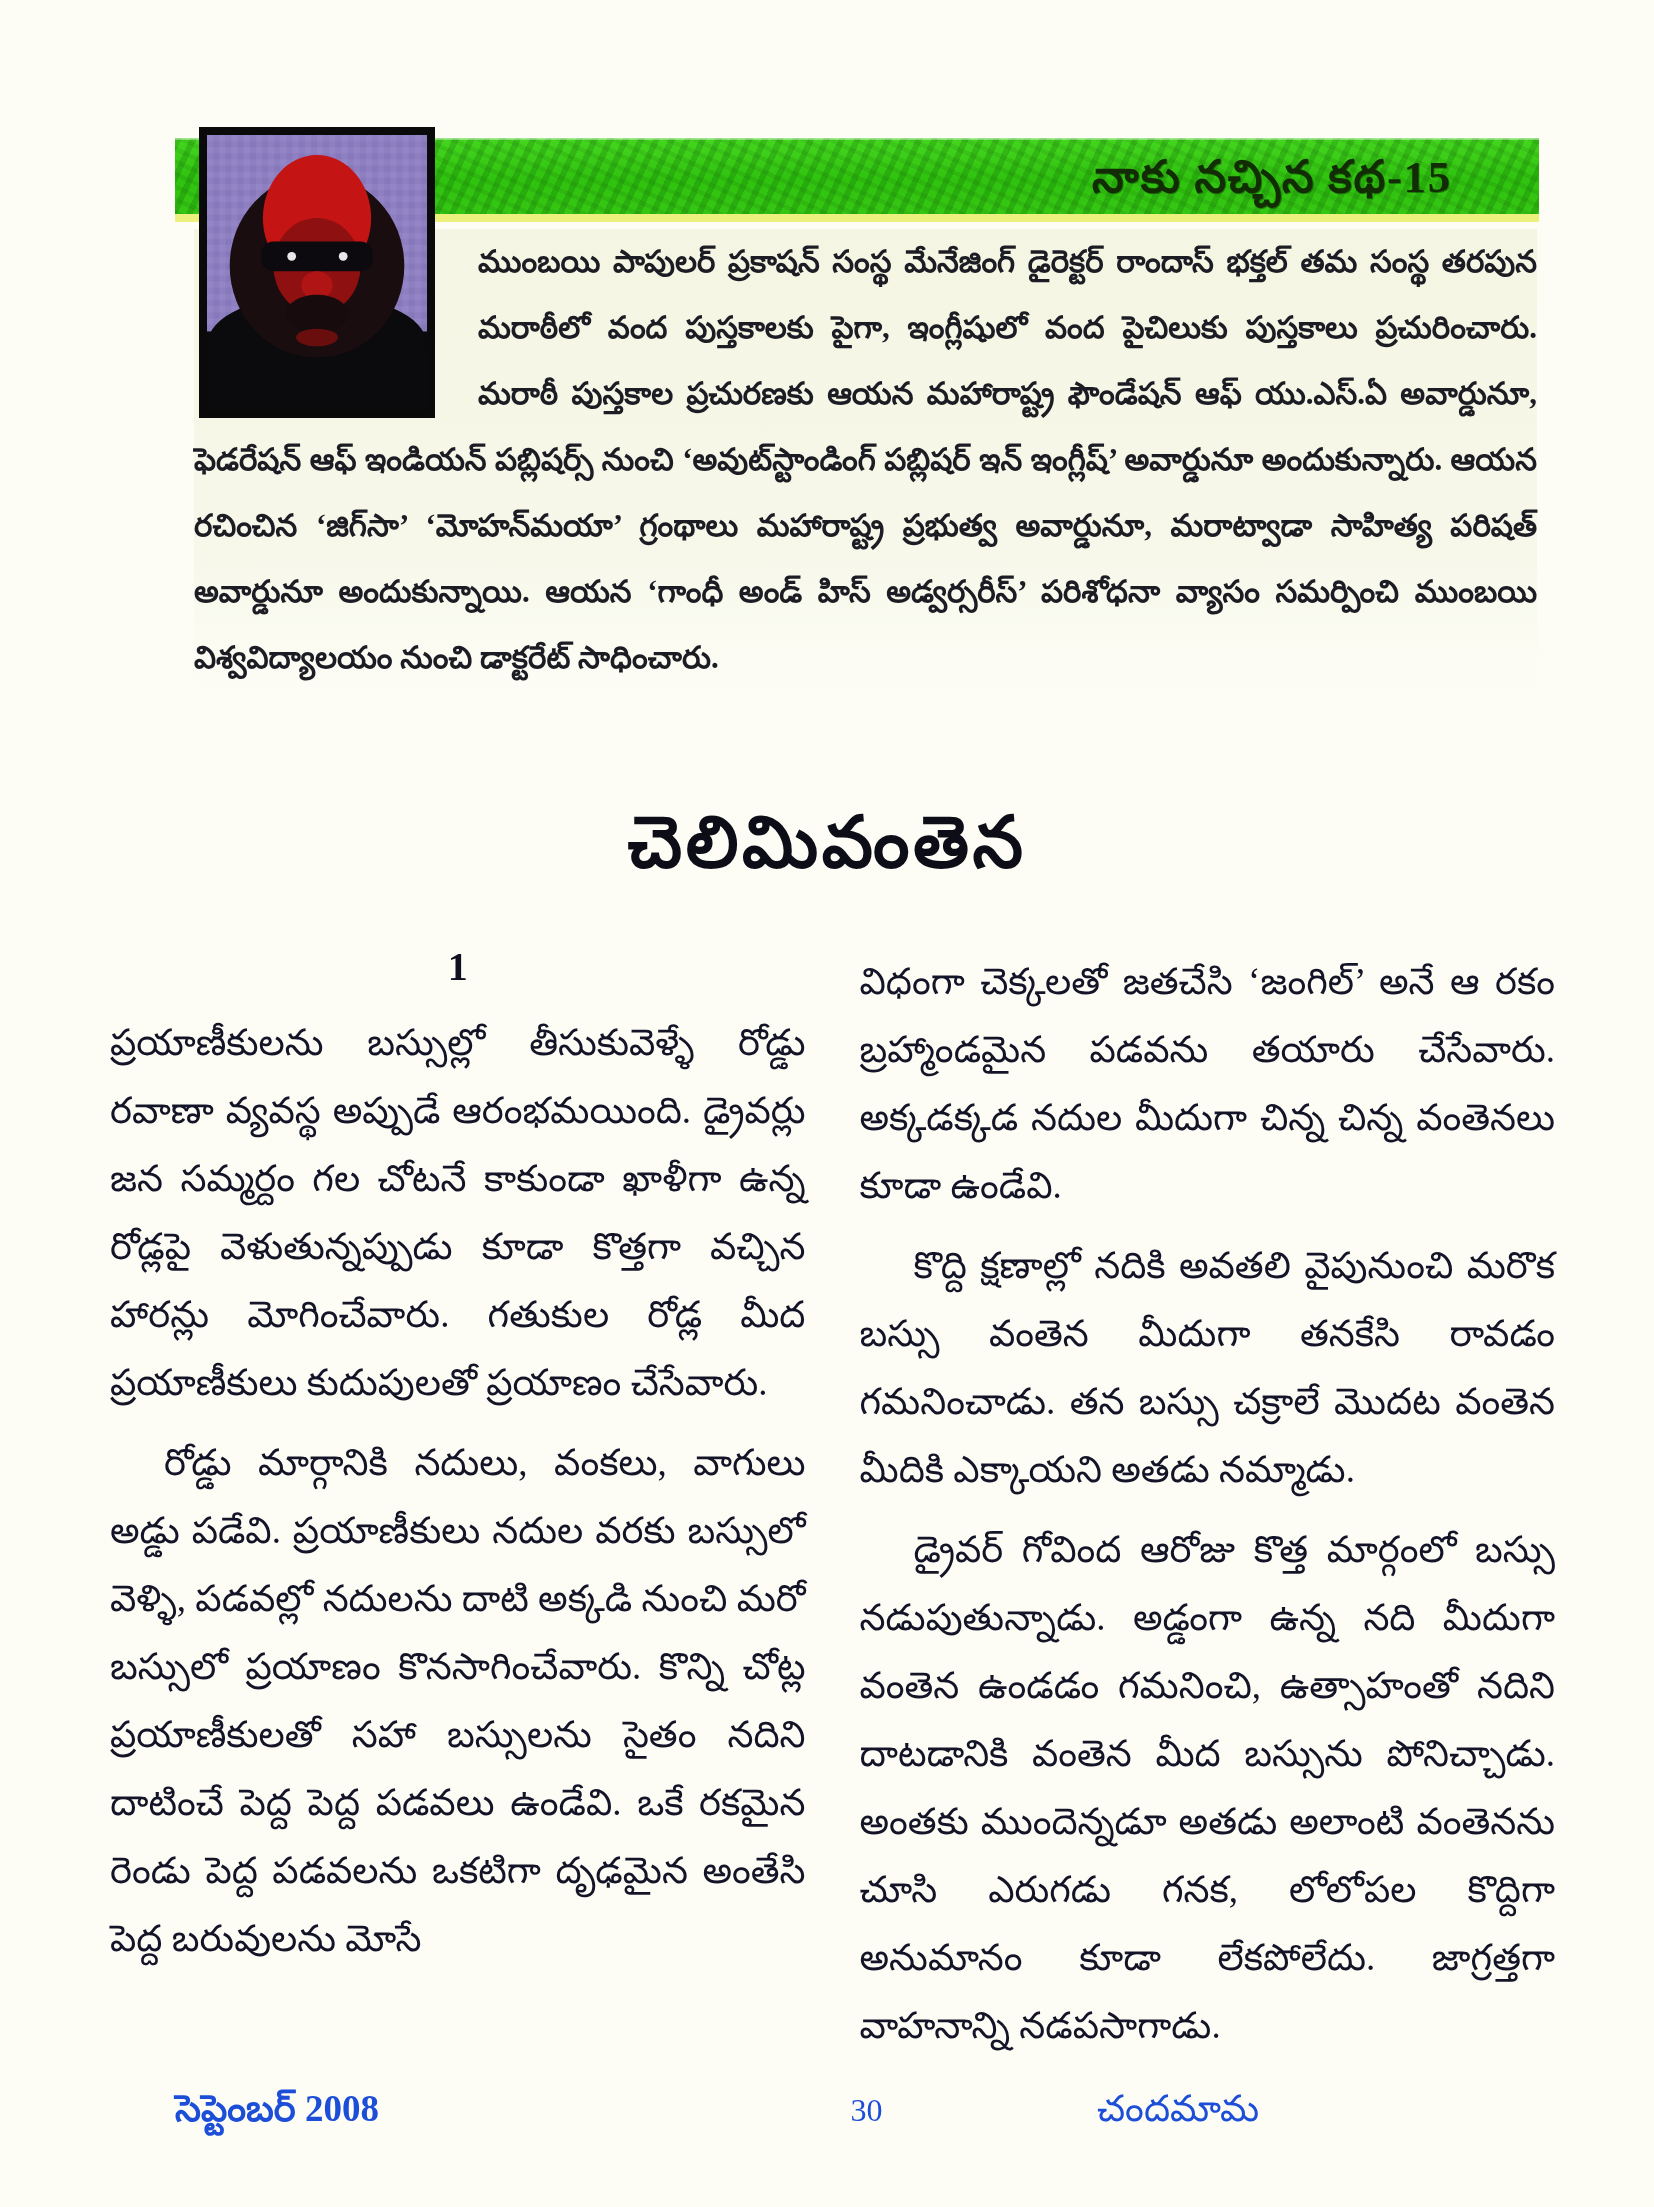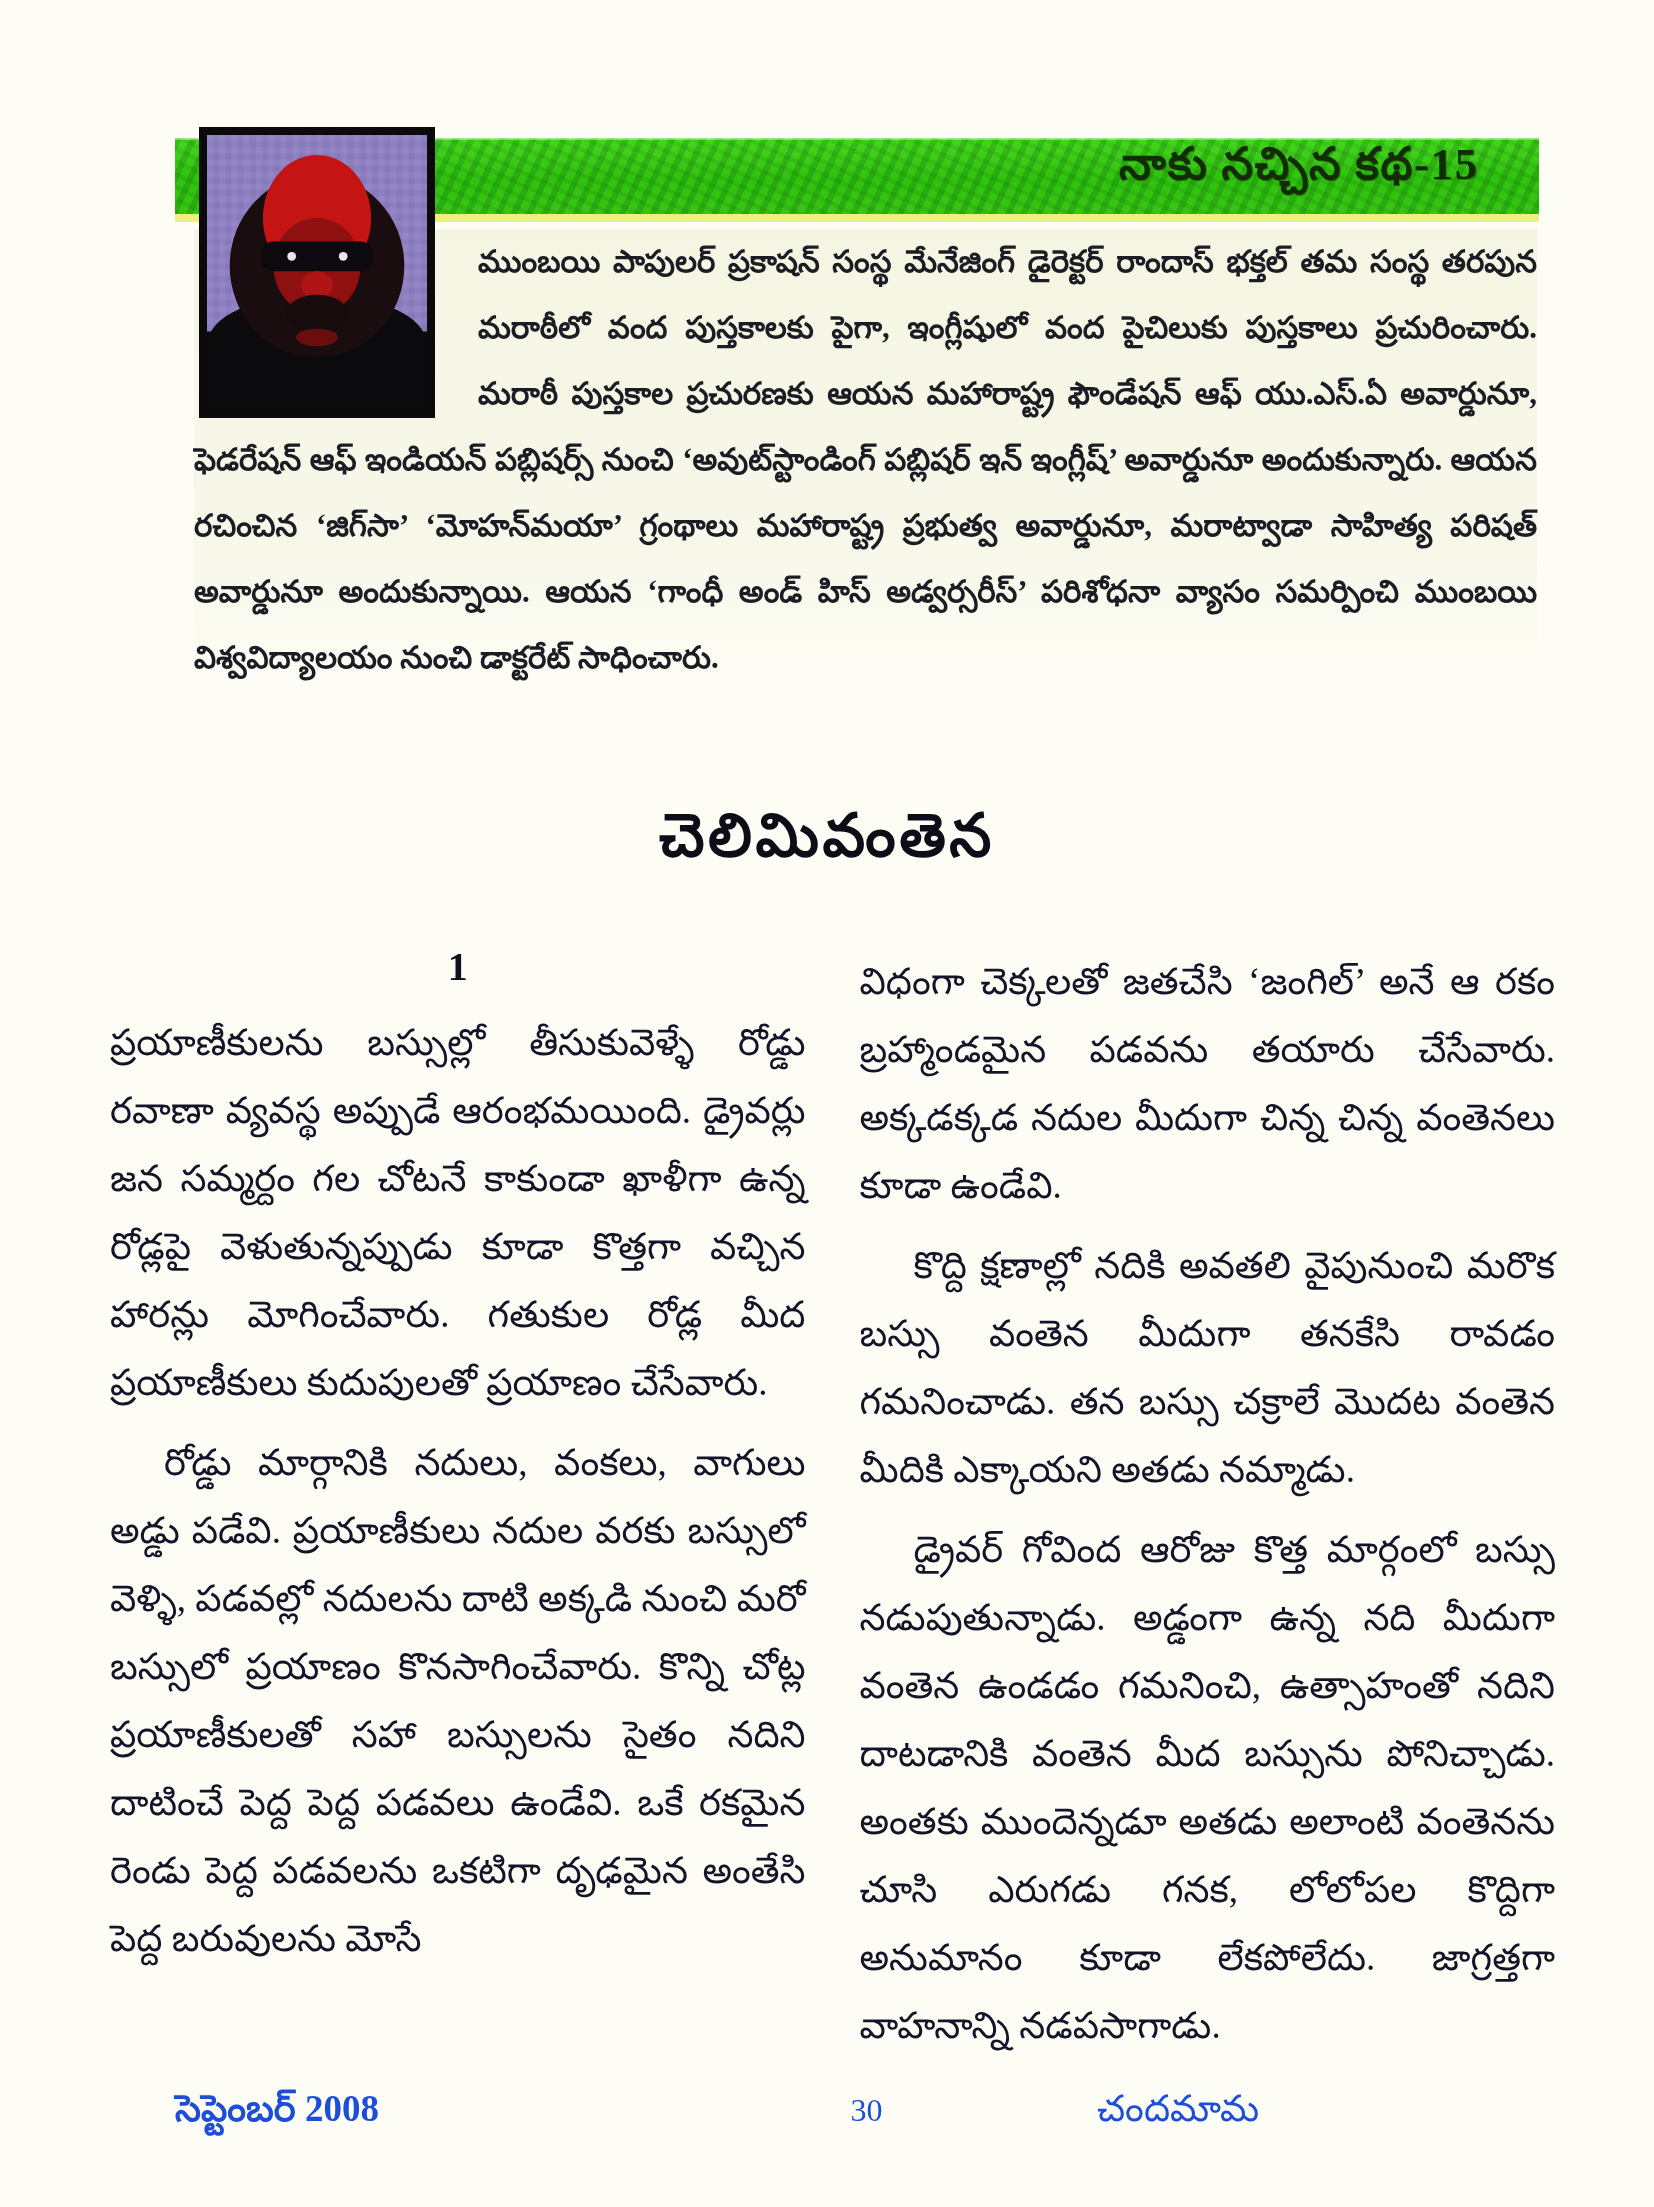--- a/index.html
+++ b/index.html
@@ -19,22 +19,22 @@
   }
   .banner{
     position:relative;
     height:84px;
     background:
       repeating-linear-gradient(115deg, rgba(0,70,0,.18) 0 6.1px, rgba(0,0,0,0) 6.1px 14px),
       repeating-linear-gradient(25deg, rgba(20,90,0,.12) 0 4.4px, rgba(0,0,0,0) 4.4px 11.4px),
       linear-gradient(180deg,#45d71f 0%,#2fc20f 55%,#35c713 100%);
     border-bottom:8.7px solid #edf07c;
     box-shadow:inset 0 1.7px 0 rgba(255,255,255,.5);
-    display:flex;align-items:flex-start;justify-content:flex-end;
-    padding-right:60px;box-sizing:border-box;
+    display:flex;align-items:flex-end;justify-content:flex-end;
+    padding-right:87px;box-sizing:border-box;
   }
   .banner-title{
     font-size:45px;font-weight:bold;
     color:#122d04;
     letter-spacing:1.7px;
     text-shadow:0.9px 0.9px 0 rgba(0,0,0,.35);
   }
   
   .photo{
     position:absolute;
@@ -52,21 +52,21 @@
     font-size:31px;line-height:66px;
     font-weight:600;
     color:#1c1c24;
     text-align:justify;
   }
   .photo-gap{float:left;width:284px;height:194px;}
   
   .story-title{
     position:absolute;left:0;top:802px;width:100%;
     text-align:center;
-    font-size:60px;font-weight:bold;color:#0d0d18;
+    font-size:72px;font-weight:bold;color:#0d0d18;
     letter-spacing:3.5px;
   }
   
   .columns{
     position:absolute;left:98px;top:936px;right:87px;
     display:flex;gap:30px;
   }
   .col{
     flex:1;
     font-size:37px;line-height:68px;

